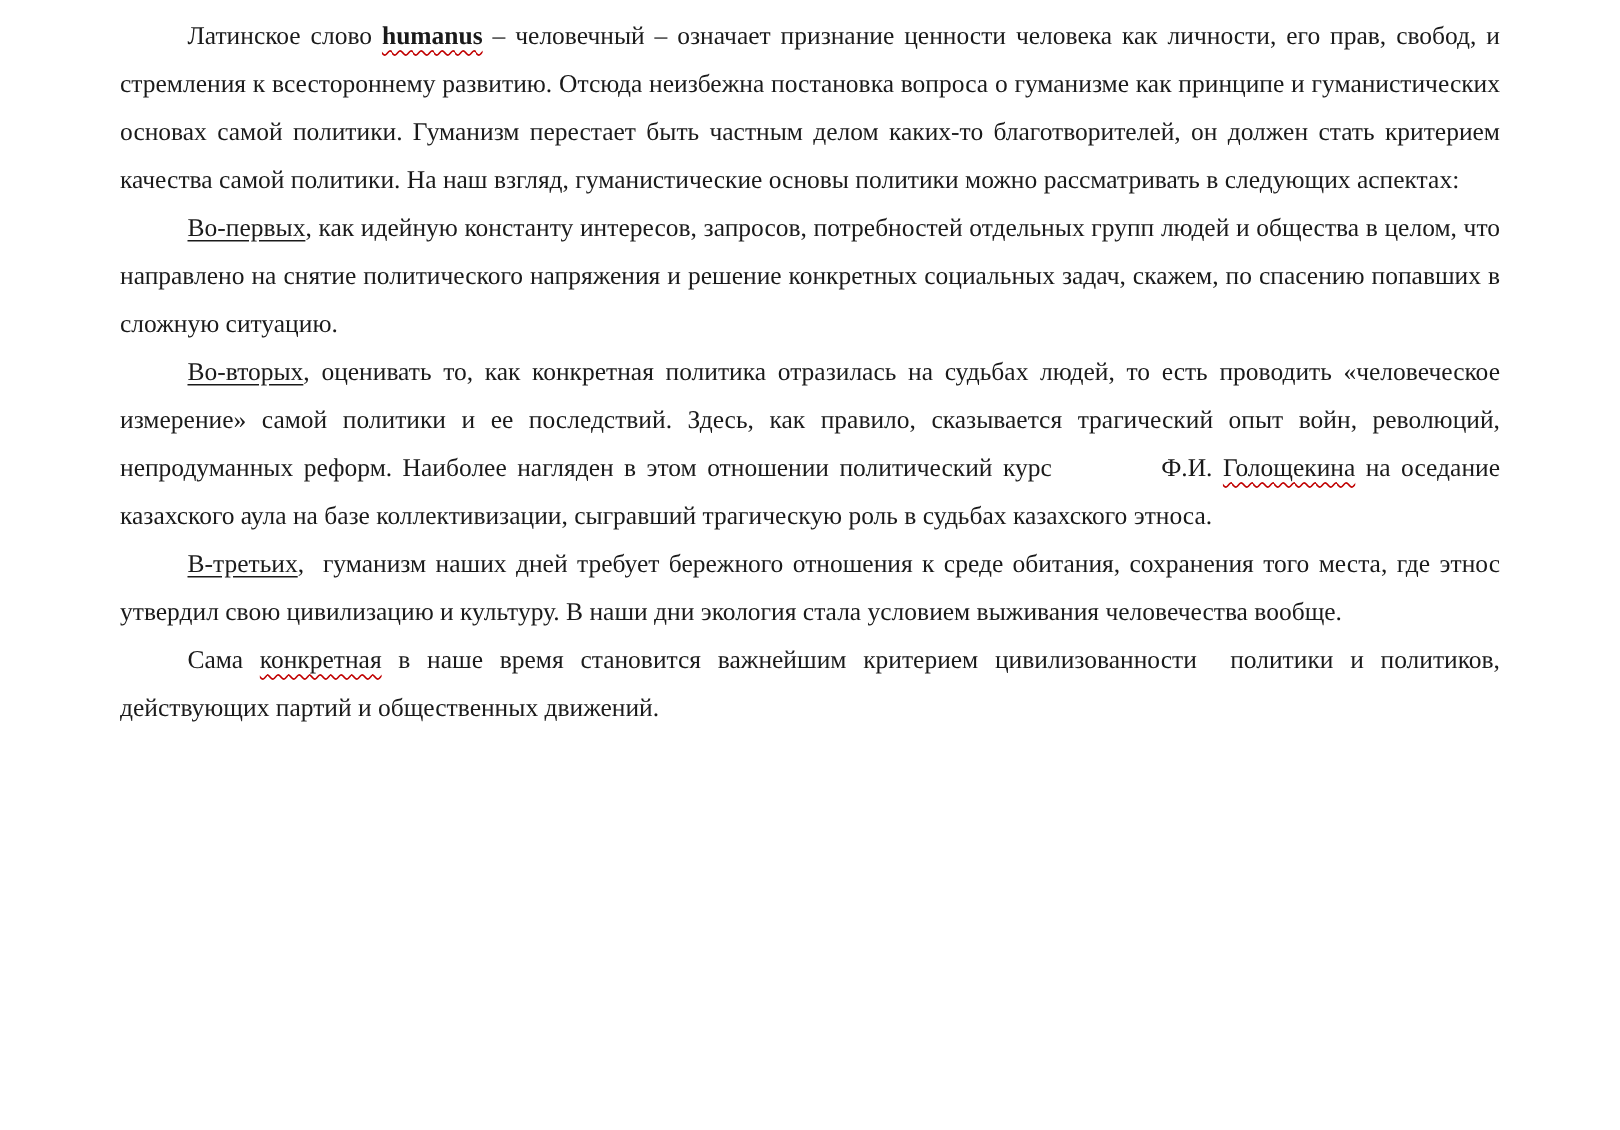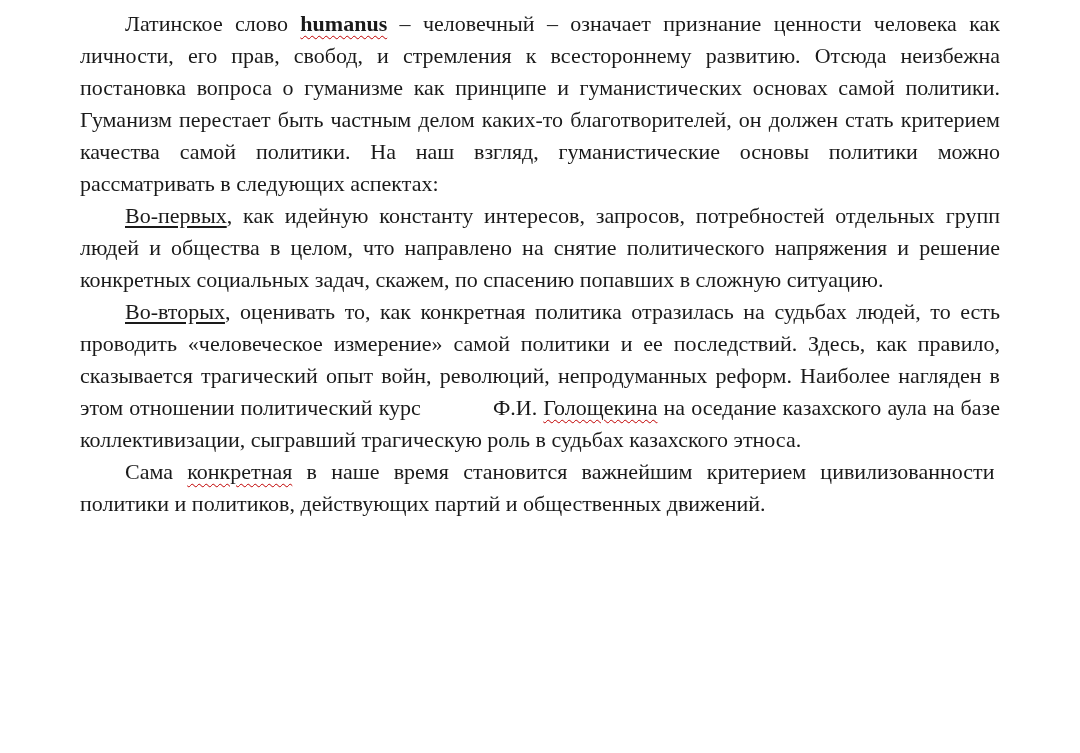--- a/index.html
+++ b/index.html
@@ -16,21 +16,21 @@
     overflow: hidden;
   }
   .page {
     width: 1080px;
     height: 753px;
     padding: 8px 80px 0 80px;
     background: var(--background);
   }
   p.para {
     font-family: "Liberation Serif", "DejaVu Serif", serif;
-    font-size: 22px;
+    font-size: 17px;
     line-height: 32px;
     color: var(--text-color);
     text-align: justify;
     text-indent: 45px;
     margin: 0;
   }
   .run { white-space: pre-wrap; }
   .bold { font-weight: bold; }
   .underline {
     text-decoration-line: underline;
@@ -56,14 +56,15 @@
     height: 1px;
   }
 </style>
 </head>
 <body>
 
 <div class="page">
     <p class="para"><span class="run">Латинское слово </span><span class="run bold spell">humanus</span><span class="run"> – человечный – означает признание ценности человека как личности, его прав, свобод, и стремления к всестороннему развитию. Отсюда неизбежна постановка вопроса о гуманизме как принципе и гуманистических основах самой политики. Гуманизм перестает быть частным делом каких-то благотворителей, он должен стать критерием качества самой политики. На наш взгляд, гуманистические основы политики можно рассматривать в следующих аспектах:</span></p>
     <p class="para"><span class="run underline">Во-первых</span><span class="run">, как идейную константу интересов, запросов, потребностей отдельных групп людей и общества в целом, что направлено на снятие политического напряжения и решение конкретных социальных задач, скажем, по спасению попавших в сложную ситуацию.</span></p>
     <p class="para"><span class="run underline">Во-вторых</span><span class="run">, оценивать то, как конкретная политика отразилась на судьбах людей, то есть проводить «человеческое измерение» самой политики и ее последствий. Здесь, как правило, сказывается трагический опыт войн, революций, непродуманных реформ. Наиболее нагляден в этом отношении политический курс </span><span class="tab-space"></span><span class="run">Ф.И. </span><span class="run spell">Голощекина</span><span class="run"> на оседание казахского аула на базе коллективизации, сыгравший трагическую роль в судьбах казахского этноса.</span></p>
+    <p class="para"><span class="run underline">В-третьих</span><span class="run">,&nbsp; гуманизм наших дней требует бережного отношения к среде обитания, сохранения того места, где этнос утвердил свою цивилизацию и культуру. В наши дни экология стала условием выживания человечества вообще.</span></p>
     <p class="para"><span class="run">Сама </span><span class="run spell">конкретная</span><span class="run"> в наше время становится важнейшим критерием цивилизованности&nbsp; политики и политиков, действующих партий и общественных движений.</span></p>
   </div>
 
 </body></html>

